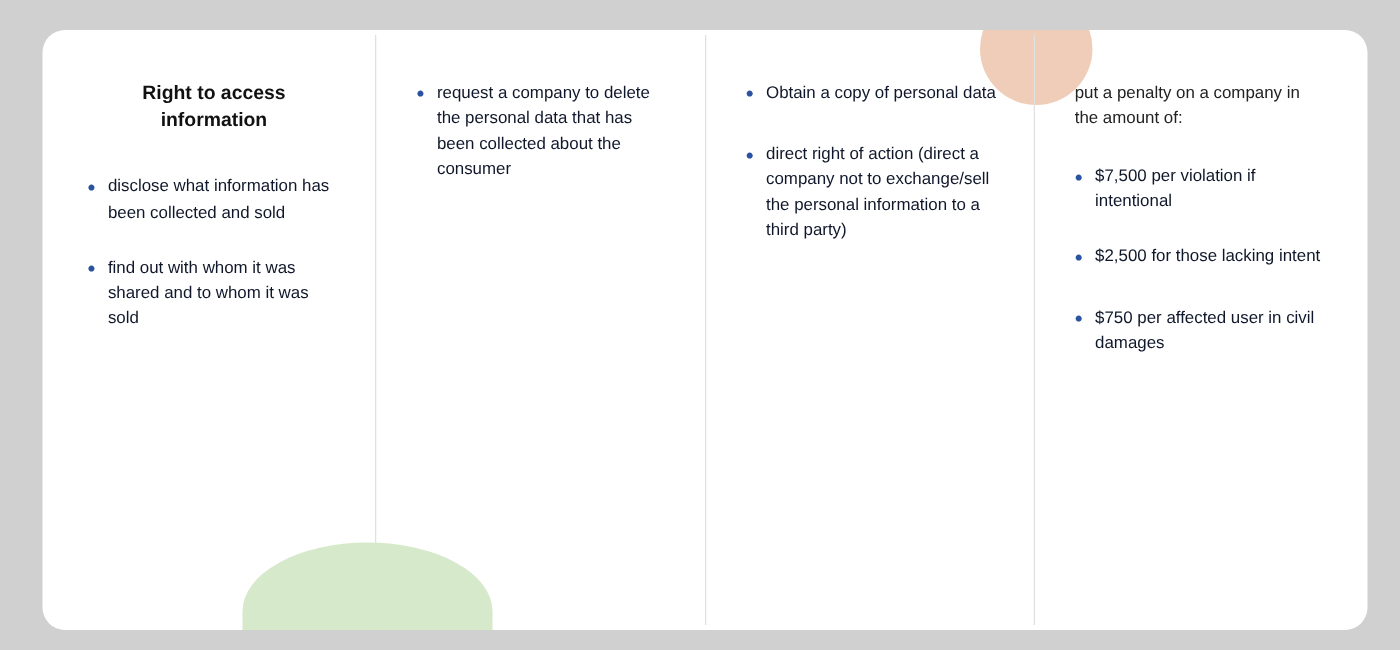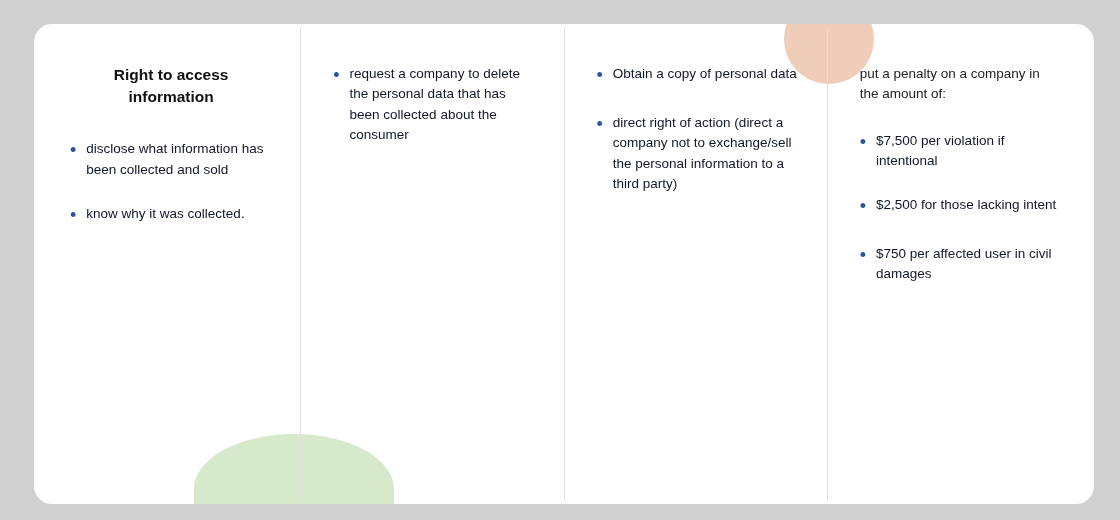--- a/index.html
+++ b/index.html
@@ -107,21 +107,21 @@
 <body>
 
 <div class="card">
   <div class="deco-orange"></div>
   <div class="deco-green"></div>
 
 <div class="column">
       <div class="col-title">Right to access information</div>
       <ul class="bullet-list">
         <li>disclose  what information has been collected and sold</li>
-        <li>know why it was collected.</li>
+        <li>find out with whom it was shared and to whom it was sold</li>
       </ul>
     </div>
     <div class="column">
       <ul class="bullet-list">
         <li>request a company to delete the personal data that has been collected about the consumer</li>
       </ul>
     </div>
     <div class="column">
       <ul class="bullet-list">
         <li>Obtain a copy of personal data</li>

